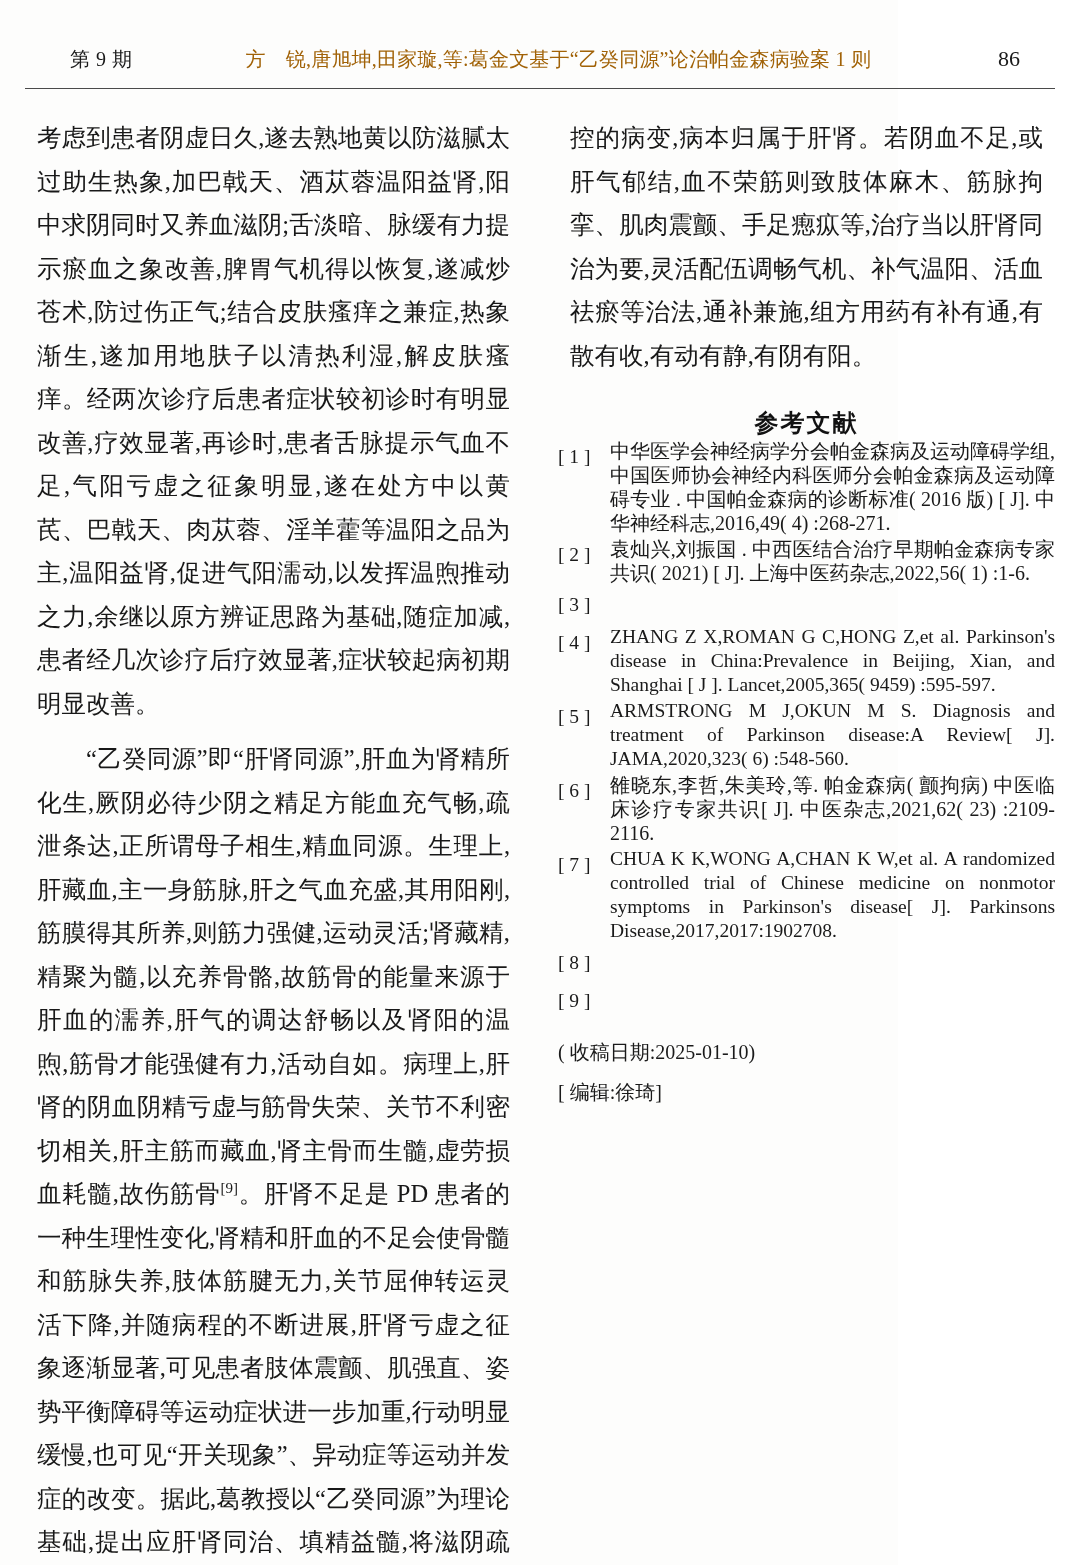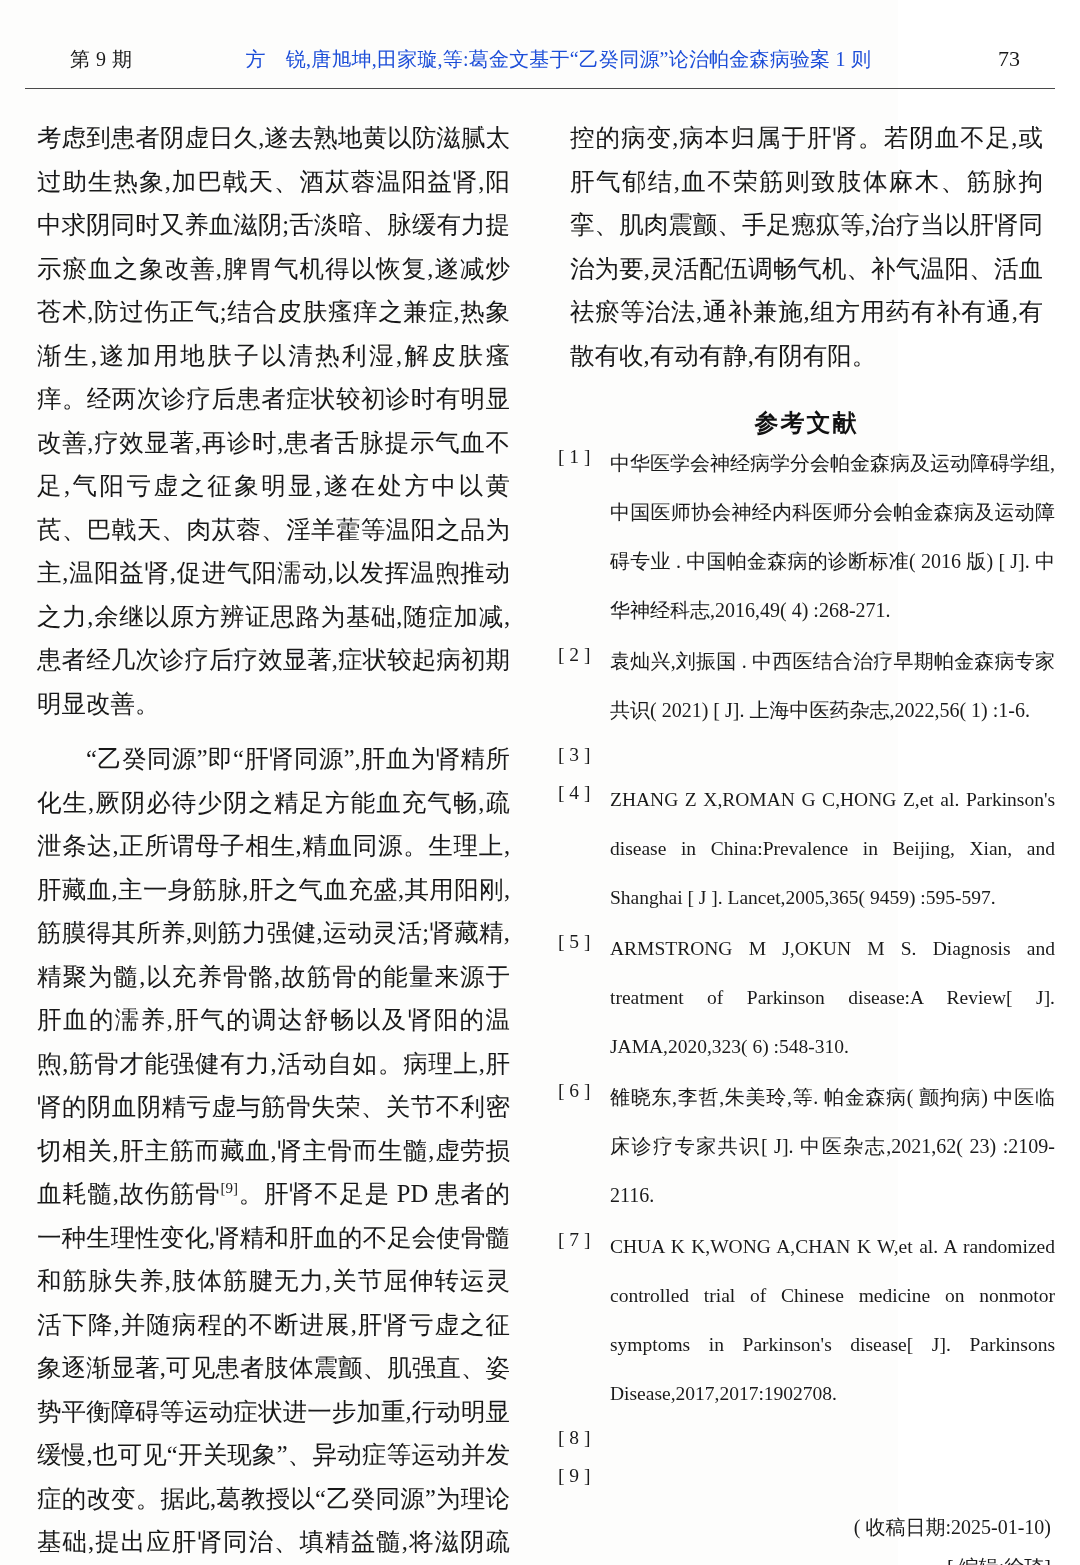--- a/index.html
+++ b/index.html
@@ -39,21 +39,21 @@
     letter-spacing: 0.5px;
     white-space: nowrap;
     color: #1a1a1a;
   }
   .runhead-title {
     flex: 1;
     text-align: center;
     font-size: 20px;
     letter-spacing: 0.2px;
     white-space: nowrap;
-    color: #1d4ed8;
+    color: #a16207;
     padding-right: 14px;
   }
   .runhead-page {
     font-size: 22px;
     white-space: nowrap;
     color: #1a1a1a;
   }
   .rule {
     position: absolute;
     left: 25px;
@@ -113,50 +113,49 @@
     width: 52px;
     font-size: 19.5px;
     line-height: 36px;
     color: #1a1a1a;
     text-align: left;
     white-space: nowrap;
   }
   .ref-text {
     flex: 1 1 auto;
     font-size: 19.5px;
-    line-height: 49px;
+    line-height: 24px;
     text-align: justify;
     text-justify: inter-ideograph;
     color: #1a1a1a;
     hyphens: manual;
   }
   .ref-text.cn { font-size: 20px; }
 
   .footer-line {
-    text-align: right;
     font-size: 20px;
     line-height: 38px;
     margin-top: 14px;
     color: #1a1a1a;
     padding-right: 4px;
   }
   .footer-line.second {
     margin-top: 2px;
     padding-right: 4px;
   }
 </style>
 </head>
 <body>
 
 <div class="page">
 
   <div class="runhead">
     <span class="runhead-issue">第 9 期</span>
     <span class="runhead-title">方　锐,唐旭坤,田家璇,等:葛金文基于“乙癸同源”论治帕金森病验案 1 则</span>
-    <span class="runhead-page">73</span>
+    <span class="runhead-page">86</span>
   </div>
   <div class="rule"></div>
 
   <div class="col col-left">
     <p class="body-p">考虑到患者阴虚日久,遂去熟地黄以防滋腻太过助生热象,加巴戟天、酒苁蓉温阳益肾,阳中求阴同时又养血滋阴;舌淡暗、脉缓有力提示瘀血之象改善,脾胃气机得以恢复,遂减炒苍术,防过伤正气;结合皮肤瘙痒之兼症,热象渐生,遂加用地肤子以清热利湿,解皮肤瘙痒。经两次诊疗后患者症状较初诊时有明显改善,疗效显著,再诊时,患者舌脉提示气血不足,气阳亏虚之征象明显,遂在处方中以黄芪、巴戟天、肉苁蓉、淫羊藿等温阳之品为主,温阳益肾,促进气阳濡动,以发挥温煦推动之力,余继以原方辨证思路为基础,随症加减,患者经几次诊疗后疗效显著,症状较起病初期明显改善。</p>
     <p class="body-p indent"><span>“乙癸同源”即“肝肾同源”,肝血为肾精所化生,厥阴必待少阴之精足方能血充气畅,疏泄条达,正所谓母子相生,精血同源。生理上,肝藏血,主一身筋脉,肝之气血充盛,其用阳刚,筋膜得其所养,则筋力强健,运动灵活;肾藏精,精聚为髓,以充养骨骼,故筋骨的能量来源于肝血的濡养,肝气的调达舒畅以及肾阳的温煦,筋骨才能强健有力,活动自如。病理上,肝肾的阴血阴精亏虚与筋骨失荣、关节不利密切相关,肝主筋而藏血,肾主骨而生髓,虚劳损血耗髓,故伤筋骨</span><span class="sup">[9]</span><span>。肝肾不足是 PD 患者的一种生理性变化,肾精和肝血的不足会使骨髓和筋脉失养,肢体筋腱无力,关节屈伸转运灵活下降,并随病程的不断进展,肝肾亏虚之征象逐渐显著,可见患者肢体震颤、肌强直、姿势平衡障碍等运动症状进一步加重,行动明显缓慢,也可见“开关现象”、异动症等运动并发症的改变。据此,葛教授以“乙癸同源”为理论基础,提出应肝肾同治、填精益髓,将滋阴疏肝息风贯穿治疗的始终。</span></p>
     <p class="body-p indent">综上,PD 作为进展性的神经退行性疾病,证候变化多端,肝肾阴虚,气虚血瘀贯穿始终。从乙癸同源来看,葛教授认为 PD 之肢体震颤属于筋脉失</p>
   </div>
 
   <div class="col col-right">
@@ -175,21 +174,21 @@
       </li>
       <li class="ref-item">
         <span class="ref-num">[ 3 ]</span>
       </li>
       <li class="ref-item">
         <span class="ref-num">[ 4 ]</span>
         <span class="ref-text">ZHANG Z X,ROMAN G C,HONG Z,et al. Parkinson's disease in China:Prevalence in Beijing, Xian, and Shanghai [ J ]. Lancet,2005,365( 9459) :595-597.</span>
       </li>
       <li class="ref-item">
         <span class="ref-num">[ 5 ]</span>
-        <span class="ref-text">ARMSTRONG M J,OKUN M S. Diagnosis and treatment of Parkinson disease:A Review[ J]. JAMA,2020,323( 6) :548-310.</span>
+        <span class="ref-text">ARMSTRONG M J,OKUN M S. Diagnosis and treatment of Parkinson disease:A Review[ J]. JAMA,2020,323( 6) :548-560.</span>
       </li>
       <li class="ref-item">
         <span class="ref-num">[ 6 ]</span>
         <span class="ref-text cn">雒晓东,李哲,朱美玲,等. 帕金森病( 颤拘病) 中医临床诊疗专家共识[ J]. 中医杂志,2021,62( 23) :2109-2116.</span>
       </li>
       <li class="ref-item">
         <span class="ref-num">[ 7 ]</span>
         <span class="ref-text">CHUA K K,WONG A,CHAN K W,et al. A randomized controlled trial of Chinese medicine on nonmotor symptoms in Parkinson's disease[ J]. Parkinsons Disease,2017,2017:1902708.</span>
       </li>
       <li class="ref-item">

